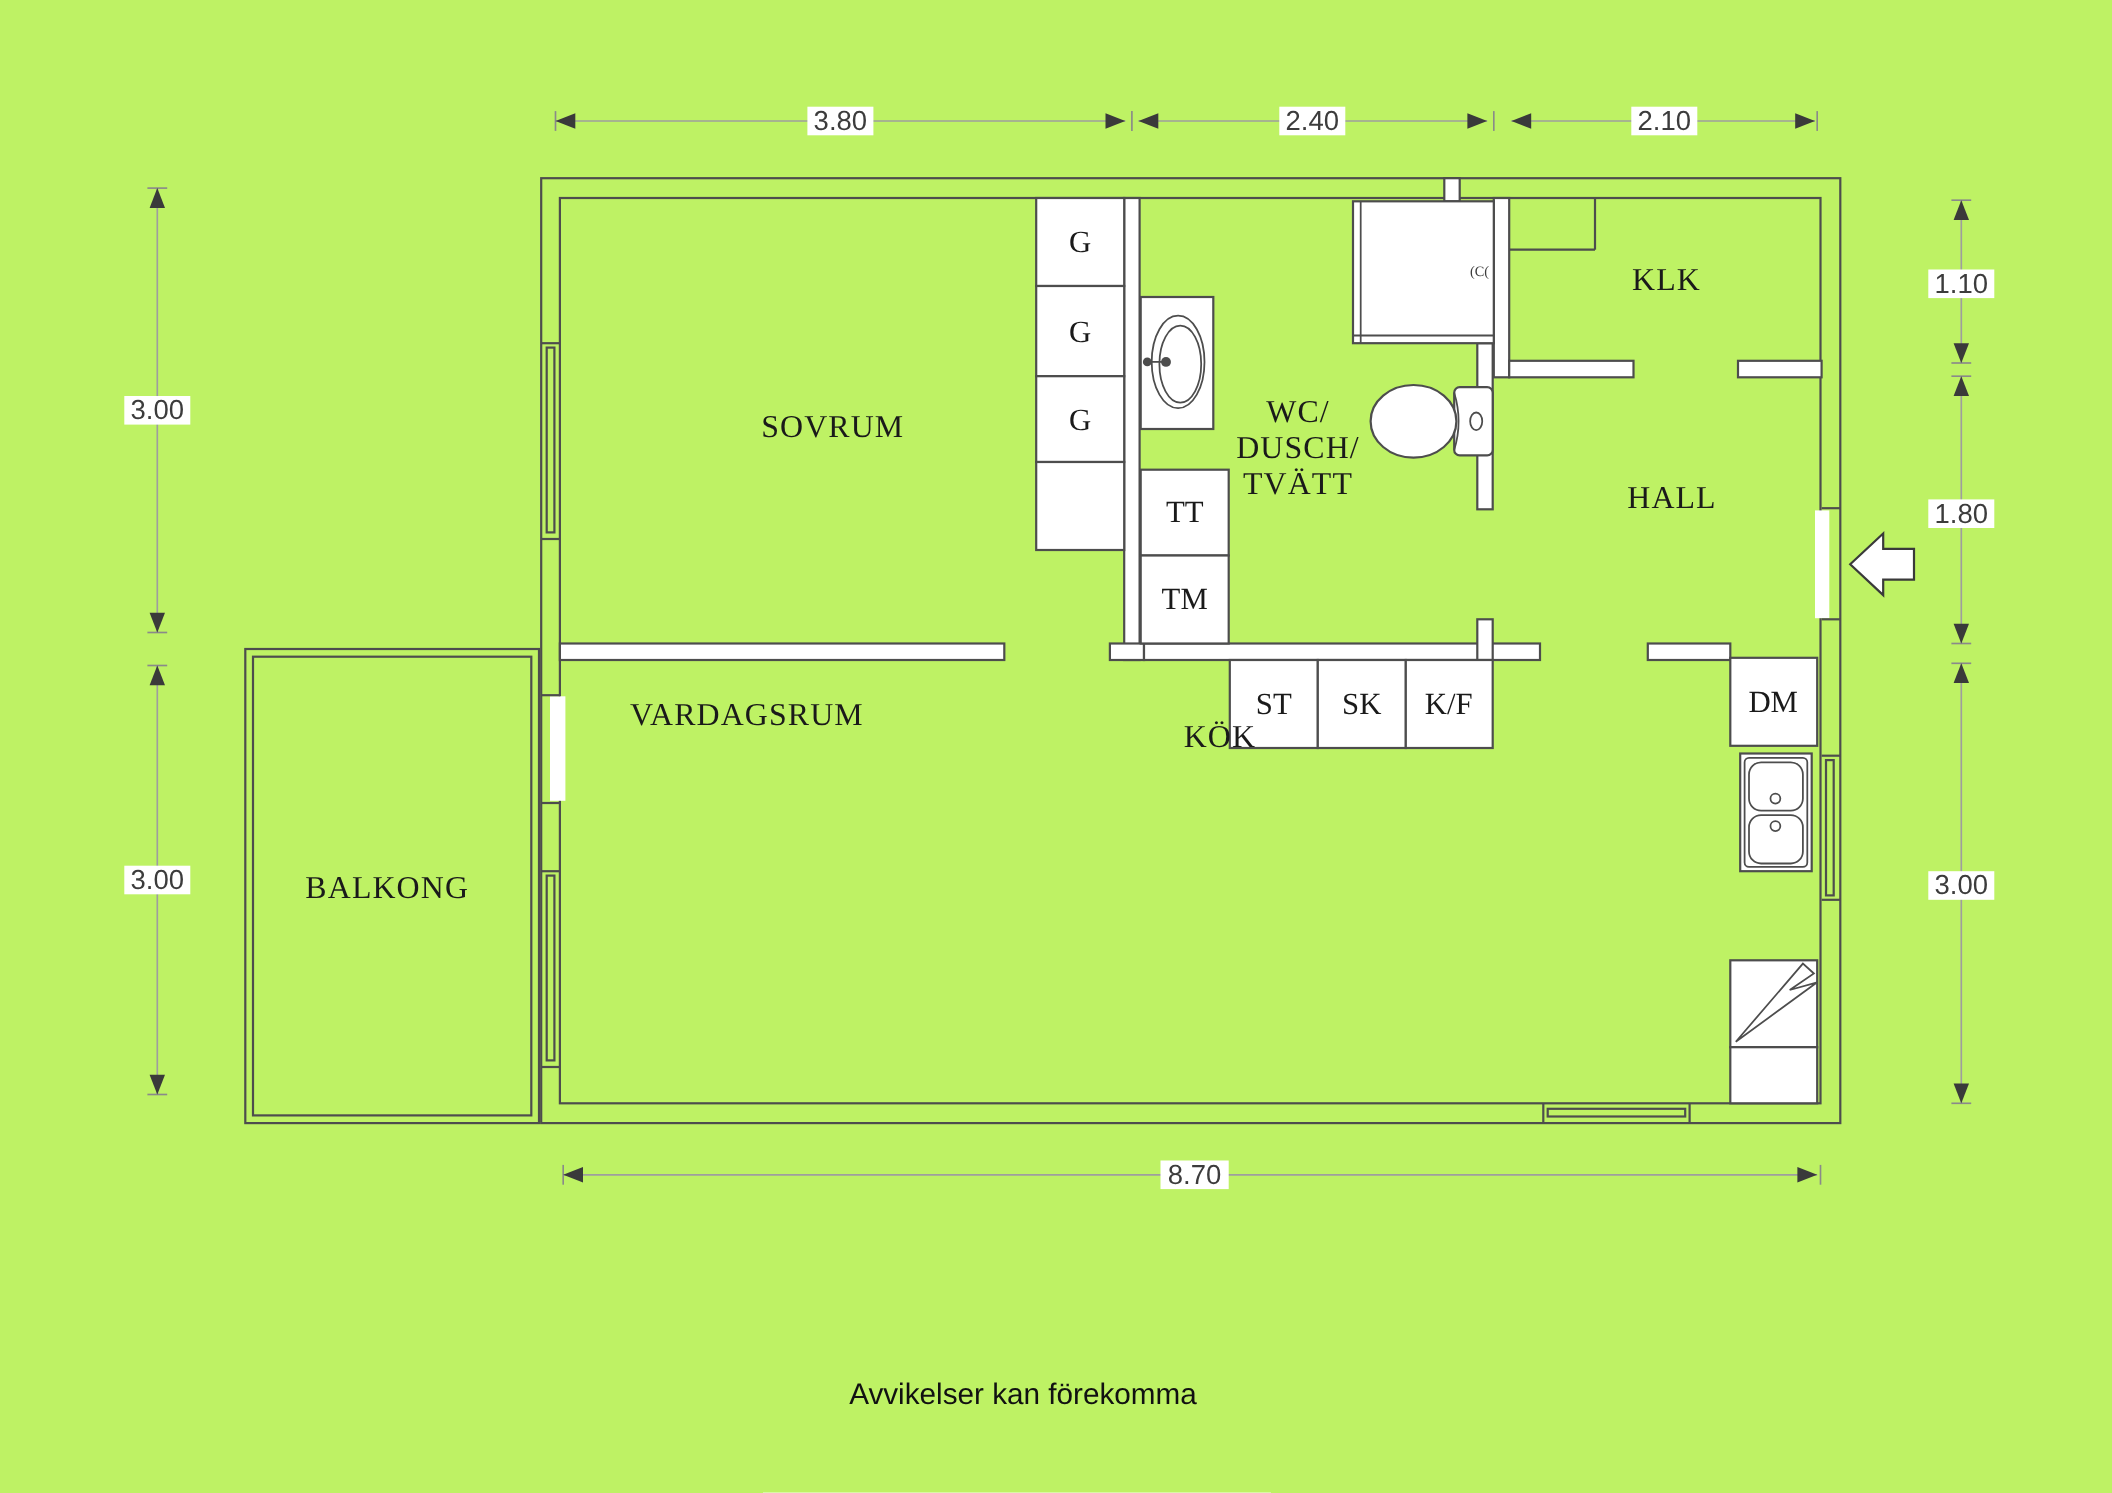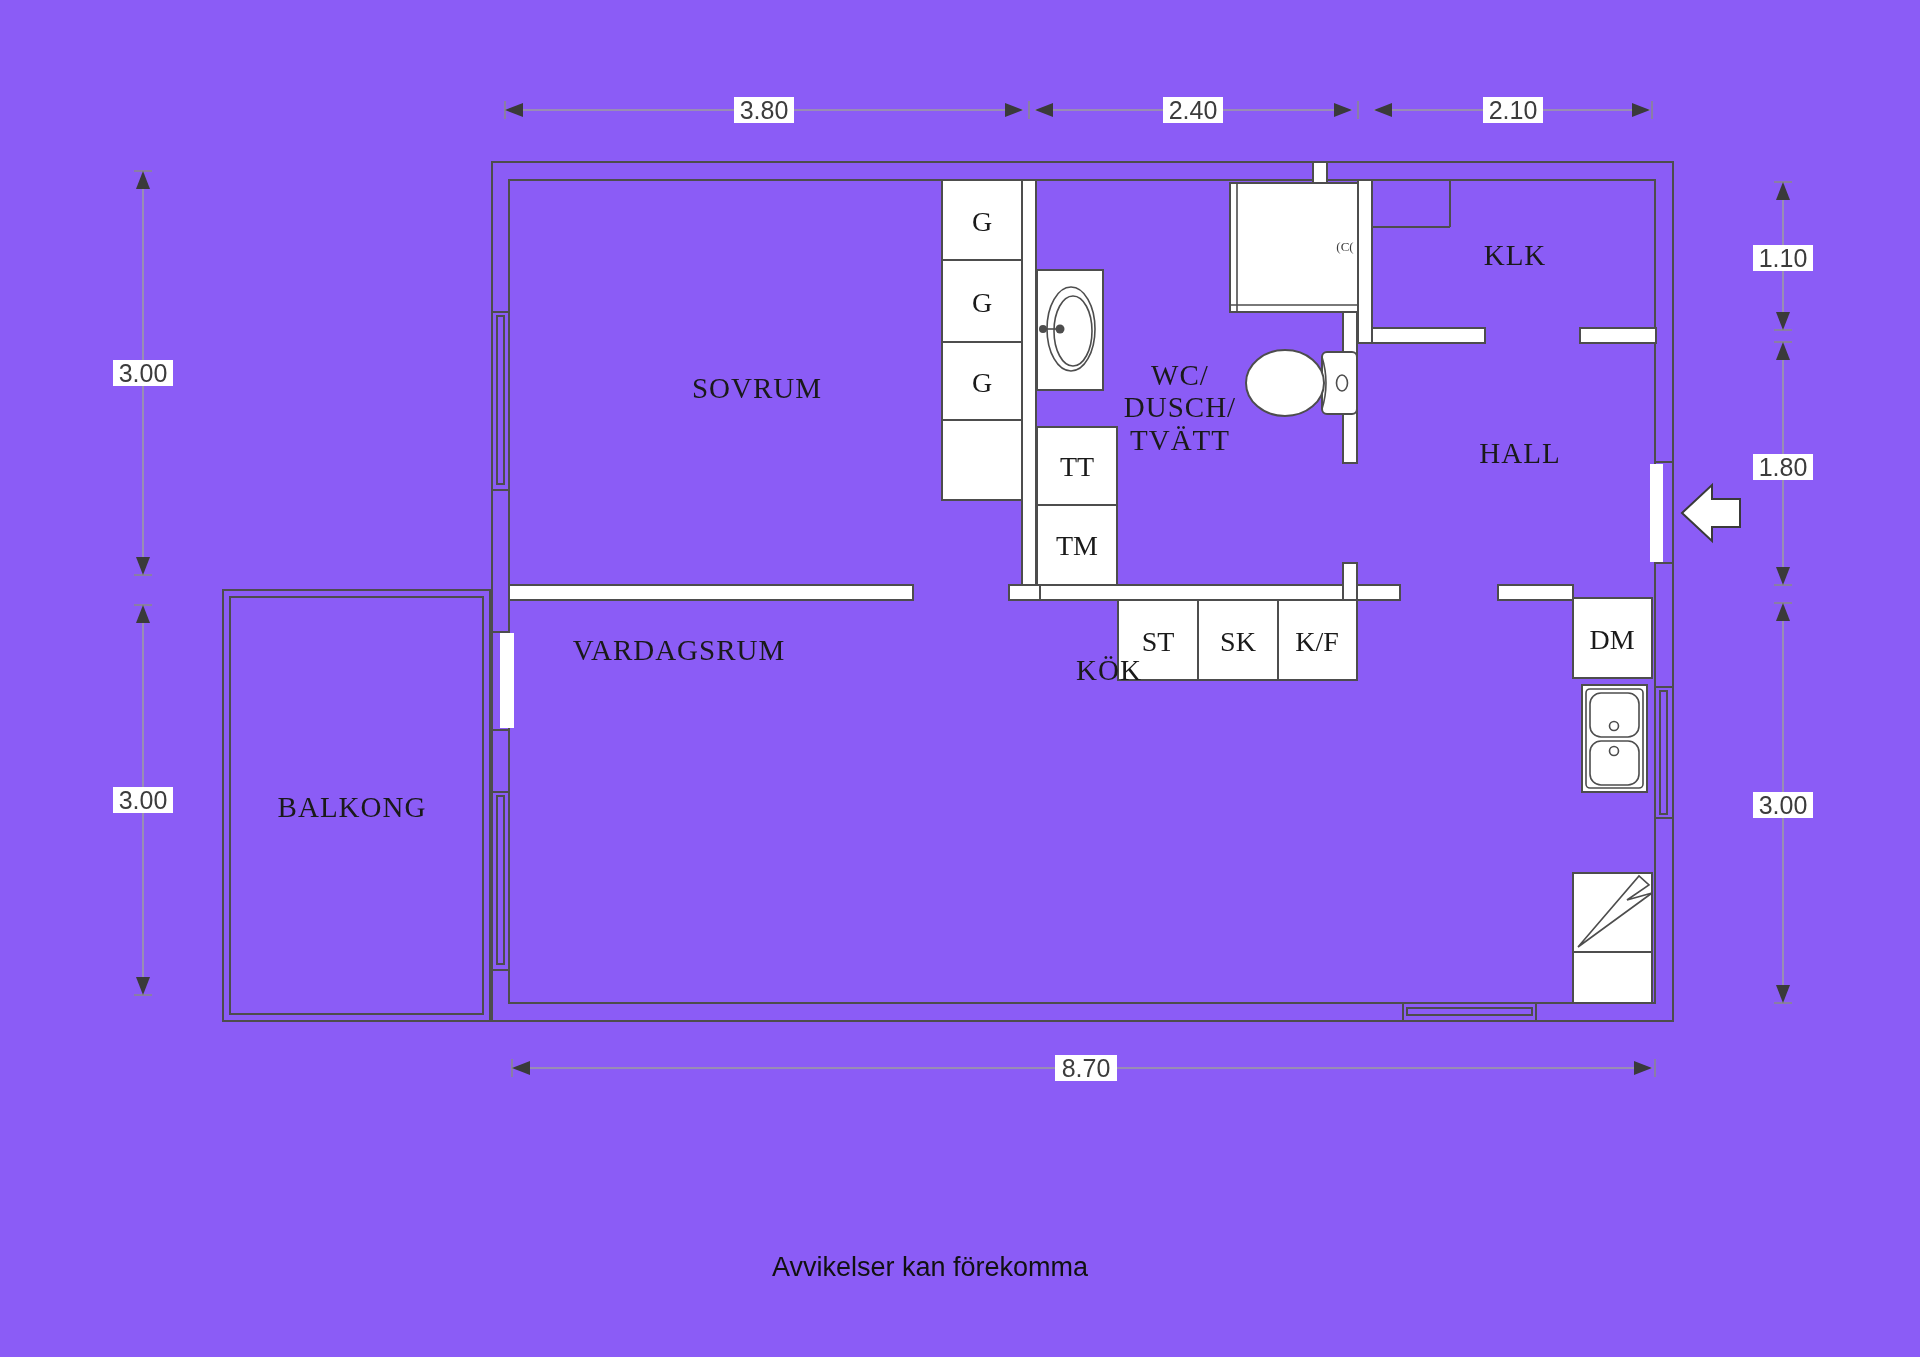--- a/index.html
+++ b/index.html
@@ -1,16 +1,16 @@
 <!DOCTYPE html>
 <html><head>
 <meta charset="utf-8">
 <style>
   html,body{margin:0;padding:0;background:#ffffff;}
-  #canvas{width:1920px;height:1357px;background:#8b5cf6;position:relative;overflow:hidden;}
+  #canvas{width:1920px;height:1357px;background:#bef264;position:relative;overflow:hidden;}
   svg{display:block;}
   .room-label{font-family:"Liberation Serif","DejaVu Serif",serif;font-size:29px;fill:#1a1a1a;letter-spacing:1px;}
   .fix-label{font-family:"Liberation Serif","DejaVu Serif",serif;font-size:28px;fill:#1a1a1a;}
   .dim-label{font-family:"Liberation Sans","DejaVu Sans",sans-serif;font-size:25px;fill:#3c3c3c;}
   .tiny-label{font-family:"Liberation Serif","DejaVu Serif",serif;font-size:13px;fill:#3c3c3c;}
   .note-label{font-family:"Liberation Sans","DejaVu Sans",sans-serif;font-size:27px;fill:#111111;}
   .wall{fill:#ffffff;stroke:#4d4d4d;stroke-width:2;}
   .wline{stroke:#4d4d4d;stroke-width:2;fill:none;}
   .fix{fill:#ffffff;stroke:#4d4d4d;stroke-width:2;}
   .fixthin{fill:none;stroke:#4d4d4d;stroke-width:1.6;}

